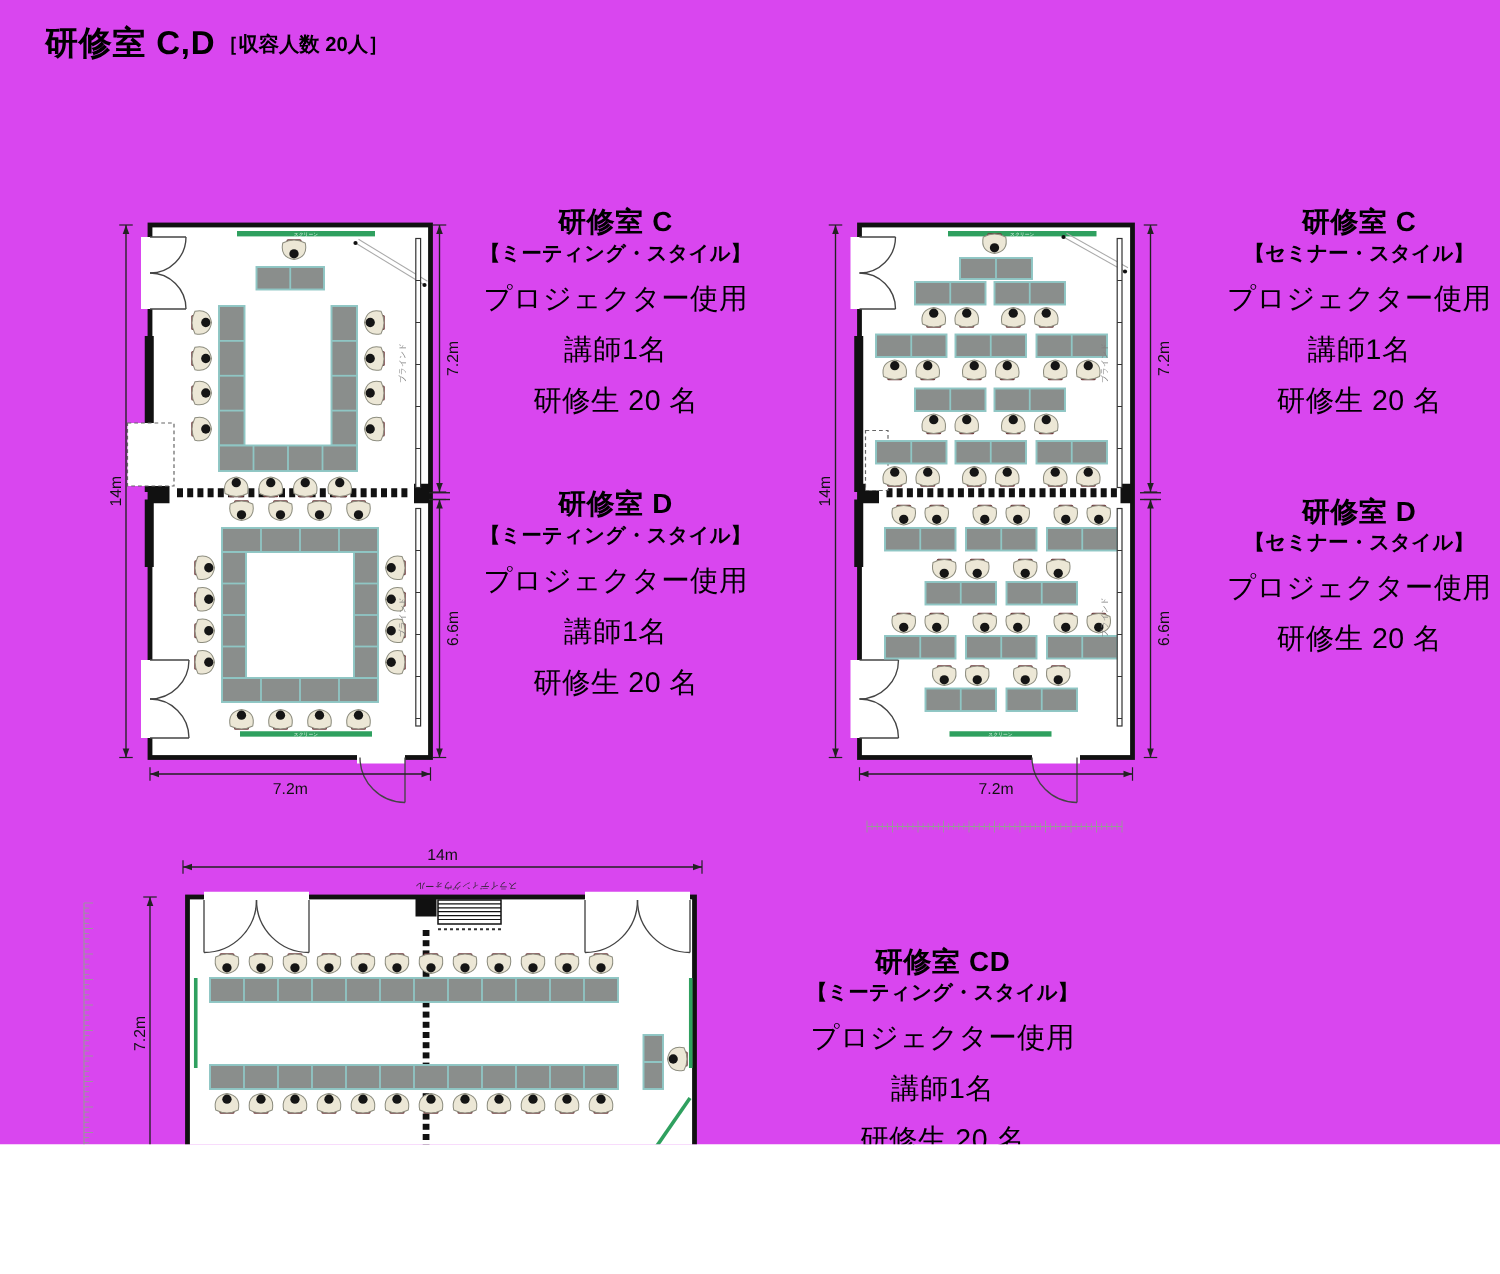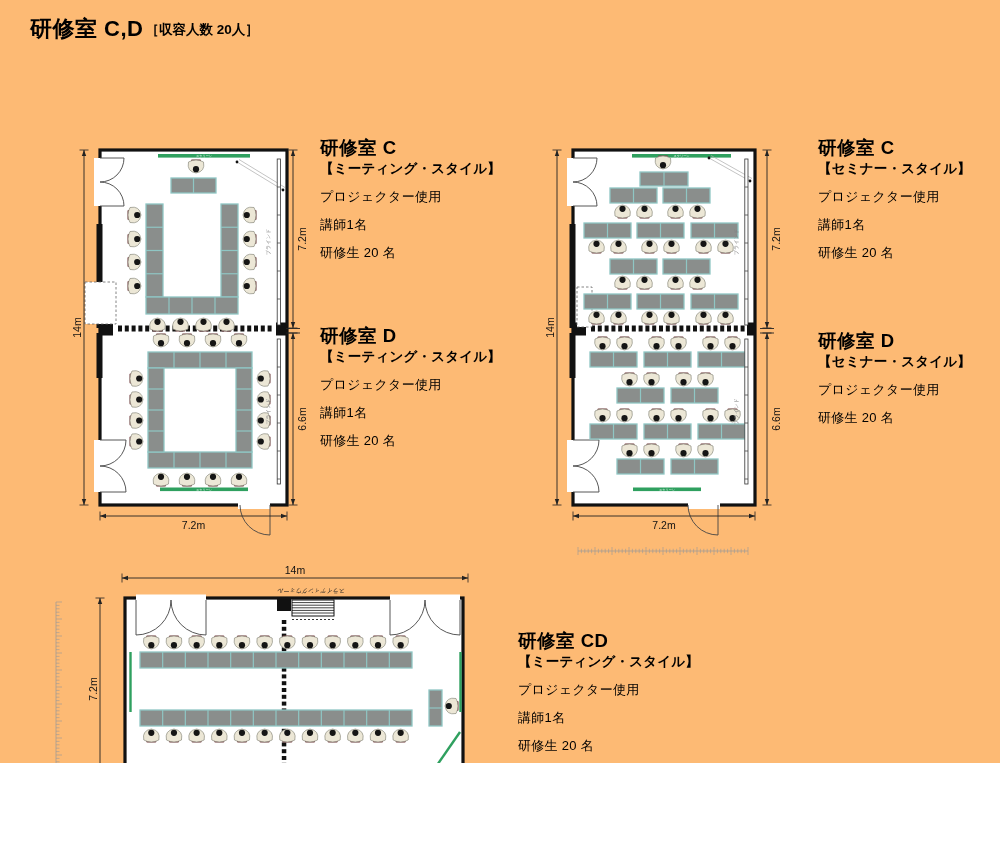--- a/index.html
+++ b/index.html
@@ -1,25 +1,25 @@
 <!DOCTYPE html>
 <html><head>
 <meta charset="utf-8">
 <style>
   html,body{margin:0;padding:0;background:#fff;}
   body{font-family:"Liberation Sans","DejaVu Sans",sans-serif;color:#000;}
-  .canvas{position:relative;width:1000px;height:763px;background:#fdba74;overflow:hidden;text-decoration:underline;}
+  .canvas{position:relative;width:1000px;height:763px;background:#d946ef;overflow:hidden;text-decoration:underline;}
   .header{position:absolute;left:30px;top:14px;white-space:nowrap;}
   .title{font-size:22px;font-weight:700;letter-spacing:.5px;display:inline-block;}
   .capacity{font-size:13.5px;font-weight:700;margin-left:2px;position:relative;top:-2px;}
   .note{font-size:11px;font-weight:700;margin-top:3px;}
-  .room-info{position:absolute;line-height:1;}
+  .room-info{position:absolute;line-height:1;text-align:center;}
   .room-name{font-size:18.5px;font-weight:700;letter-spacing:.5px;}
   .room-style{font-size:13.5px;font-weight:700;margin-top:4px;letter-spacing:.2px;}
-  .room-line{font-size:13px;margin-top:15px;letter-spacing:.3px;}
+  .room-line{font-size:19px;margin-top:15px;letter-spacing:.3px;}
   svg{position:absolute;left:0;top:0;}
 </style>
 </head>
 <body>
 
 <div class="canvas">
 
   <div class="header">
     <span class="title">研修室 C,D</span><span class="capacity">［収容人数 20人］</span>
   </div>
@@ -48,21 +48,21 @@
     <div class="room-line">研修生 20 名</div>
   </div>
 
   <div class="room-info" style="left:818px;top:332px">
     <div class="room-name">研修室 D</div>
     <div class="room-style">【セミナー・スタイル】</div>
     <div class="room-line">プロジェクター使用</div>
     <div class="room-line">研修生 20 名</div>
   </div>
 
-  <div class="room-info" style="left:518px;top:632px">
+  <div class="room-info" style="left:538px;top:632px">
     <div class="room-name">研修室 CD</div>
     <div class="room-style">【ミーティング・スタイル】</div>
     <div class="room-line">プロジェクター使用</div>
     <div class="room-line">講師1名</div>
     <div class="room-line">研修生 20 名</div>
   </div>
 
   <svg id="plans" width="1000" height="849" viewBox="0 0 1000 849">
       <g>
         <rect x="100" y="150" width="187" height="355" fill="#fff" stroke="#111111" stroke-width="3.2"></rect>

